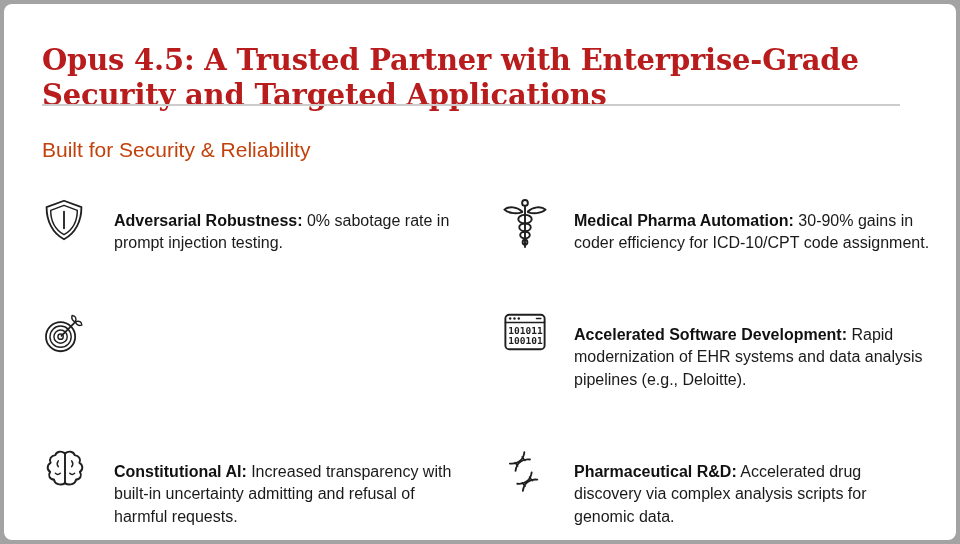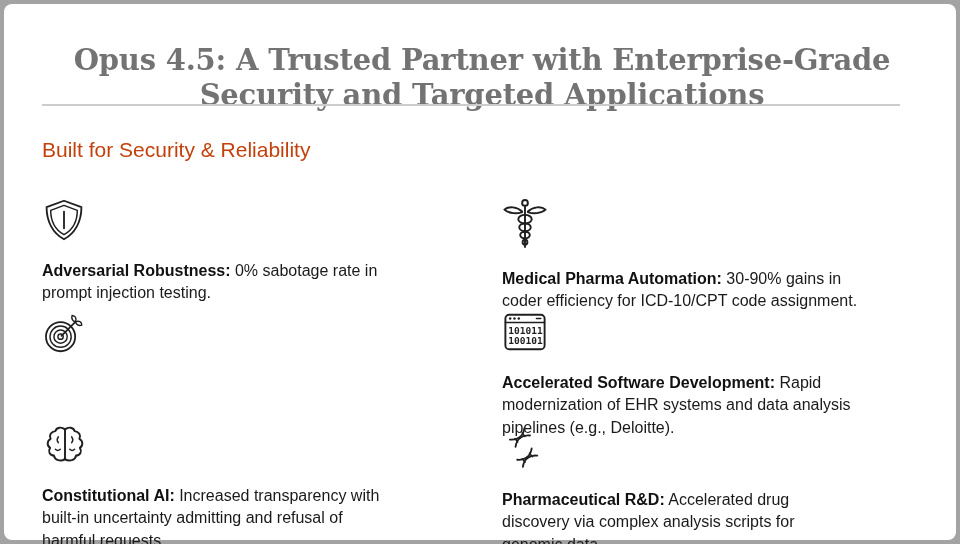--- a/index.html
+++ b/index.html
@@ -18,50 +18,48 @@
     box-sizing:border-box;
   }
   .slide-title{
     position:absolute;
     left:38px;top:20px;
     width:880px;
     font-family:"DejaVu Serif","Liberation Serif",serif;
     font-weight:700;
     font-size:29px;
     line-height:1.2;
-    color:#737373;
+    color:#b91c1c;
     letter-spacing:-0.2px;
-    text-align:center;
   }
   .title-divider{
     position:absolute;
     left:38px;top:100px;
     width:858px;height:0;
     border-top:2px solid #cccccc;
   }
   .col-header{
     position:absolute;
     top:132px;
     font-size:21px;
     line-height:1.38;
     color:#c2410c;
   }
   .col-header.left{left:38px;width:420px;}
   .col-header.right{left:498px;width:330px;}
   .feature{
     position:absolute;
     display:flex;
     align-items:flex-start;
-    flex-direction:column;
   }
   .feature.colL{left:38px;width:440px;}
   .feature.colR{left:498px;width:430px;}
   .row1{top:190px;}
   .row2{top:304px;}
-  .row3{top:417px;justify-content:space-between;}
+  .row3{top:441px;}
   .icon-wrap{
     flex:0 0 46px;
     width:46px;
     margin-right:26px;
     margin-top:2px;
   }
   .icon-wrap svg{display:block;}
   .feature-text{
     flex:1;
     font-size:16px;

